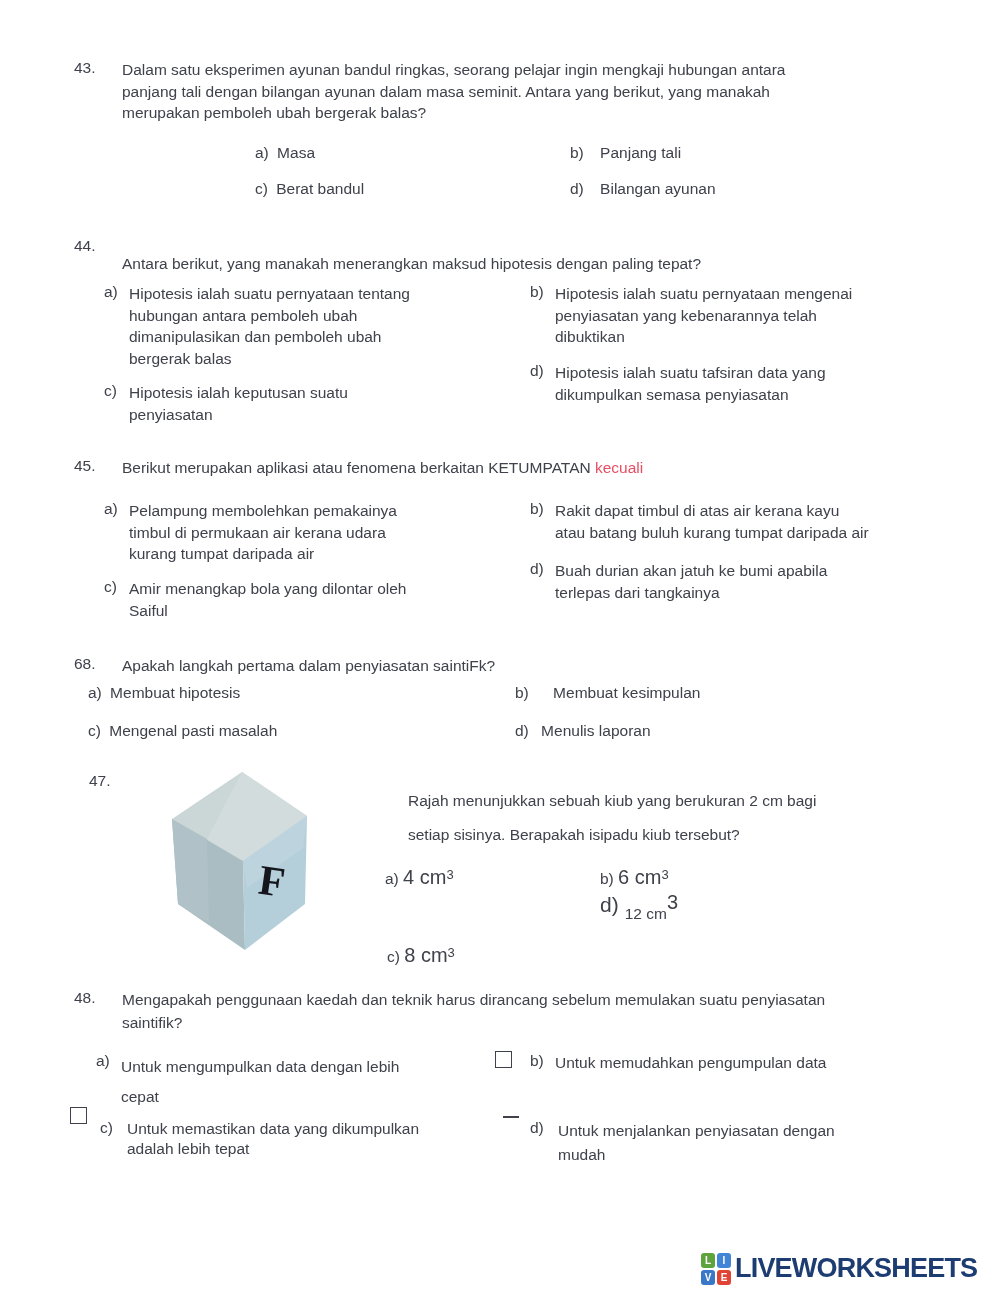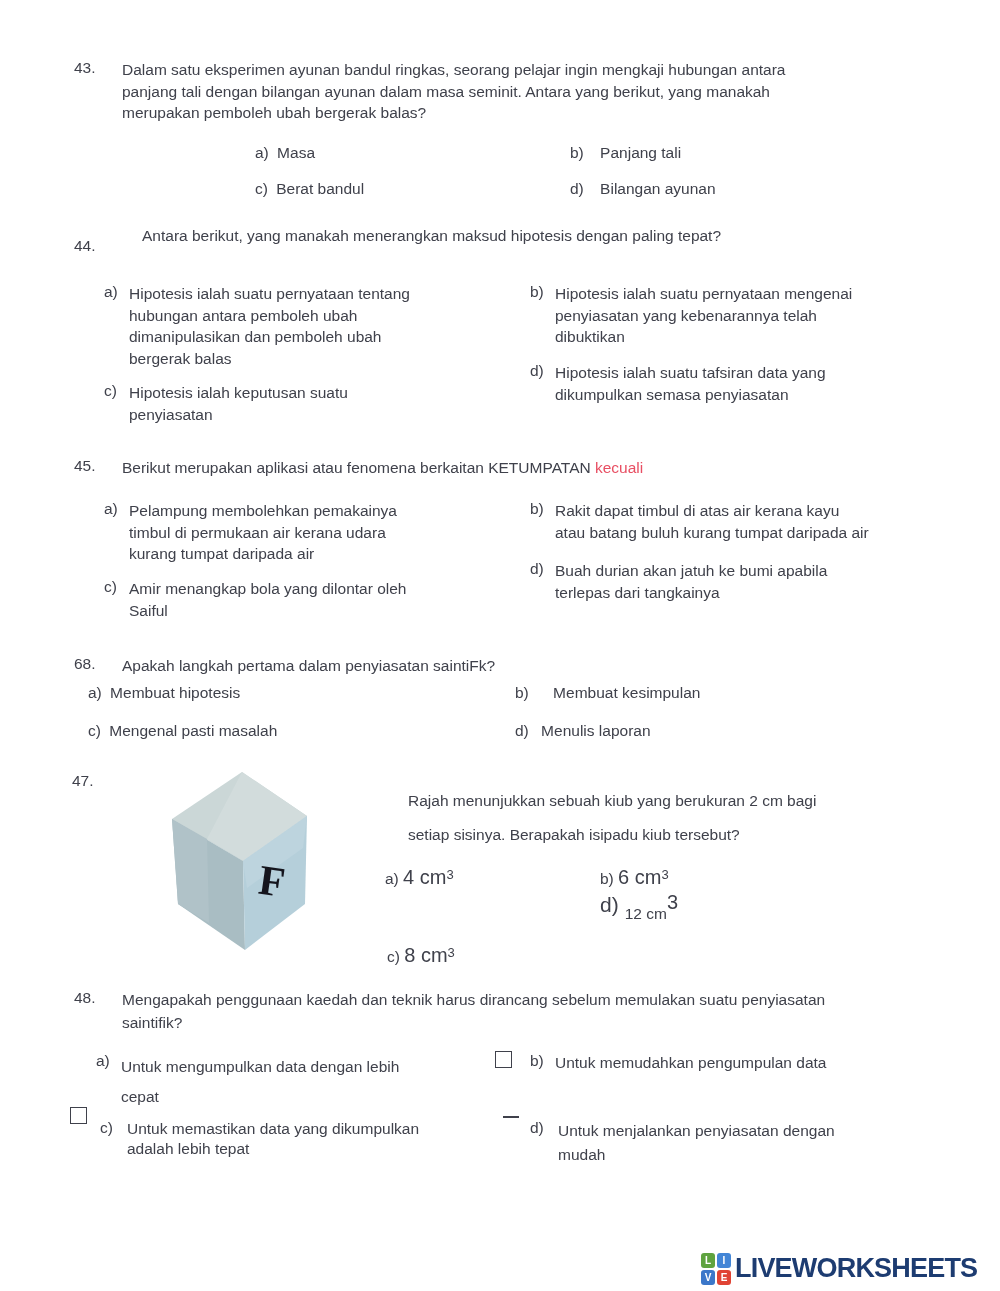--- a/index.html
+++ b/index.html
@@ -72,21 +72,21 @@
 <div class="opt-inline" style="left:255px; top:180px;">
   <span class="opt-label">c)</span>
   <span style="margin-left:4px;">Berat bandul</span>
 </div>
 <div class="opt-inline" style="left:570px; top:180px;">
   <span class="opt-label">d)</span>
   <span style="margin-left:12px;">Bilangan ayunan</span>
 </div>
 
 <div class="qnum" style="left:74px; top:237px;">44.</div>
-<div class="qtext" style="left:122px; top:225px; width:800px;margin-left:20px;">Antara berikut, yang manakah menerangkan maksud hipotesis dengan paling tepat?</div>
+<div class="qtext" style="left:122px; top:253px; width:800px;">Antara berikut, yang manakah menerangkan maksud hipotesis dengan paling tepat?</div>
 
 <div class="opt-block" style="left:104px; top:283px; width:380px;">
   <span class="opt-label">a)</span>
   <div class="opt-text pre">Hipotesis ialah suatu pernyataan tentang
 hubungan antara pemboleh ubah
 dimanipulasikan dan pemboleh ubah
 bergerak balas</div>
 </div>
 <div class="opt-block" style="left:530px; top:283px; width:420px;">
   <span class="opt-label">b)</span>
@@ -145,21 +145,21 @@
 </div>
 <div class="opt-inline" style="left:88px; top:722px;">
   <span class="opt-label">c)</span>
   <span style="margin-left:4px;">Mengenal pasti masalah</span>
 </div>
 <div class="opt-inline" style="left:515px; top:722px;">
   <span class="opt-label">d)</span>
   <span style="margin-left:8px;">Menulis laporan</span>
 </div>
 
-<div class="qnum" style="left:72px; top:772px;">47.</div>
+<div class="qnum" style="left:89px; top:772px;">47.</div>
 
 <svg class="abs" style="left:152px; top:763px;" width="164" height="196" viewBox="0 0 164 196">
   <polygon points="90,9 155,53 91,98 20,56" fill="#cbd7d7"></polygon>
   <polygon points="90,9 155,53 91,98 55,76" fill="#d2dcdc"></polygon>
   <polygon points="20,56 91,98 93,187 26,141" fill="#a9bdc3"></polygon>
   <polygon points="20,56 55,76 57,160 26,141" fill="#b0c2c8"></polygon>
   <polygon points="91,98 155,53 153,141 93,187" fill="#b5cfda"></polygon>
   <polygon points="91,98 155,53 151,85 95,125" fill="#bdd4de"></polygon>
   <text x="118" y="132" transform="rotate(8 118 132)" font-family="Liberation Serif, serif" font-weight="bold" font-size="42" fill="#15151d" text-anchor="middle">F</text>
 </svg>

